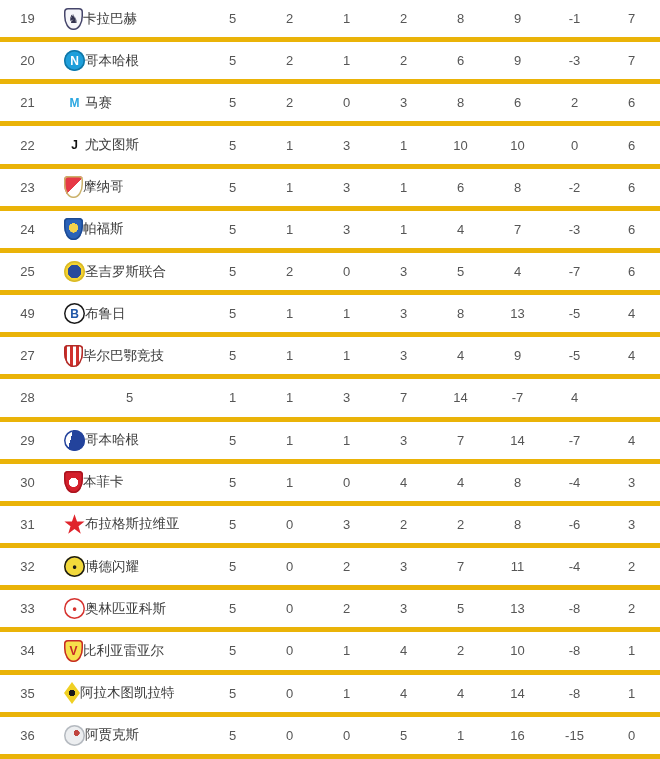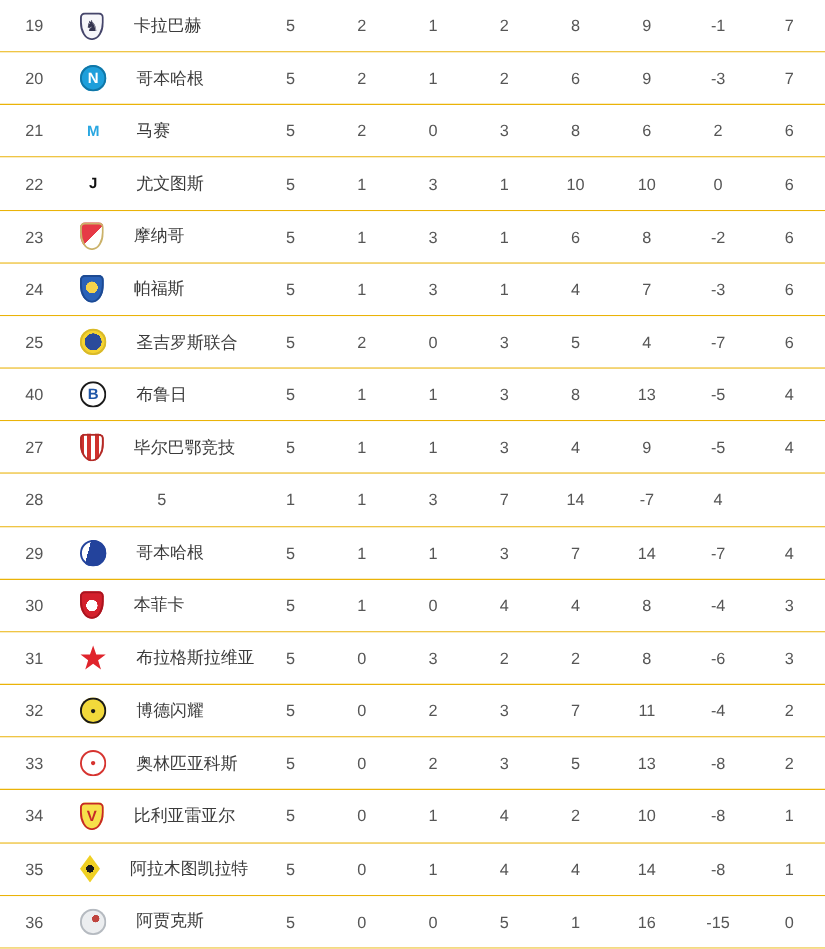--- a/index.html
+++ b/index.html
@@ -13,21 +13,21 @@
     width: 660px;
     height: 759px;
     background: #fff;
     overflow: hidden;
   }
   .row {
     display: grid;
     grid-template-columns: 55px 149px repeat(8, 57px);
     align-items: center;
     height: calc(759px / 18);
-    border-bottom: 1px solid #eab308;
+    border-bottom: 5px solid #eab308;
     background: #fff;
     cursor: pointer;
   }
   .cell-rank {
     text-align: center;
     font-size: 13px;
     color: #565656;
   }
   .cell-team {
     display: flex;
@@ -58,21 +58,21 @@
     clip-path: polygon(50% 2%, 62% 36%, 98% 36%, 69% 58%, 80% 94%, 50% 72%, 20% 94%, 31% 58%, 2% 36%, 38% 36%);
     border-radius: 0;
   }
   .shape-diamond {
     width: 16px;
     height: 22px;
     clip-path: polygon(50% 0, 100% 50%, 50% 100%, 0 50%);
     border-radius: 0;
   }
   .team-name {
-    margin-left: 24px;
+    margin-left: 0;
     font-size: 13.5px;
     color: #3c3c3c;
     white-space: nowrap;
     overflow: hidden;
     text-overflow: ellipsis;
   }
   .cell-num {
     text-align: center;
     font-size: 13px;
     color: #565656;
@@ -203,21 +203,21 @@
     <div class="cell-num">2</div>
     <div class="cell-num">0</div>
     <div class="cell-num">3</div>
     <div class="cell-num">5</div>
     <div class="cell-num">4</div>
     <div class="cell-num">-7</div>
     <div class="cell-num">6</div>
   </div>
 
   <div class="row">
-    <div class="cell-rank">40</div>
+    <div class="cell-rank">49</div>
     <div class="cell-team">
       <span class="logo shape-circle" style="background: rgb(255, 255, 255); box-shadow: rgb(26, 26, 26) 0px 0px 0px 1.5px inset;">
             <span class="glyph" style="color: rgb(31, 86, 167);">B</span>
           </span>
       <span class="team-name">布鲁日</span>
     </div>
     <div class="cell-num">5</div>
     <div class="cell-num">1</div>
     <div class="cell-num">1</div>
     <div class="cell-num">3</div>

